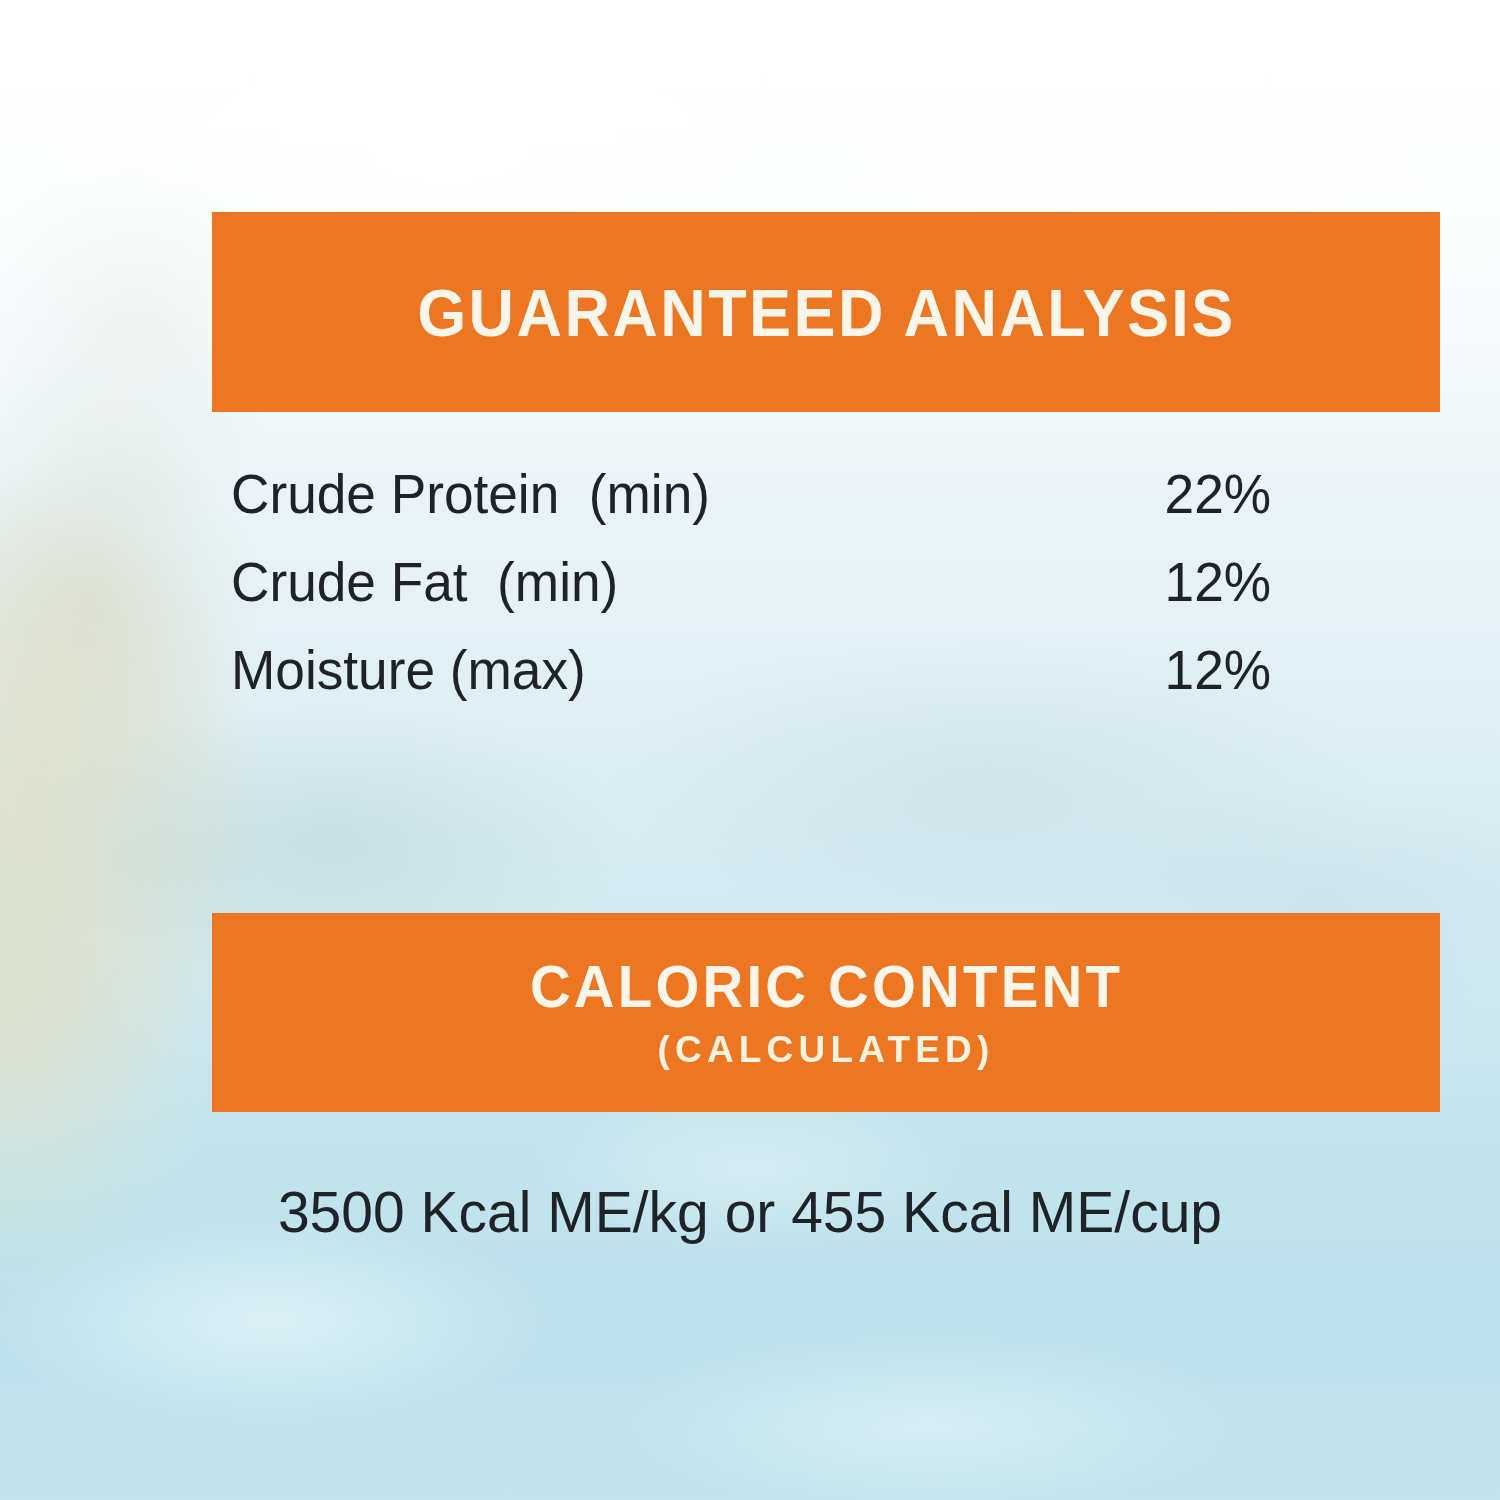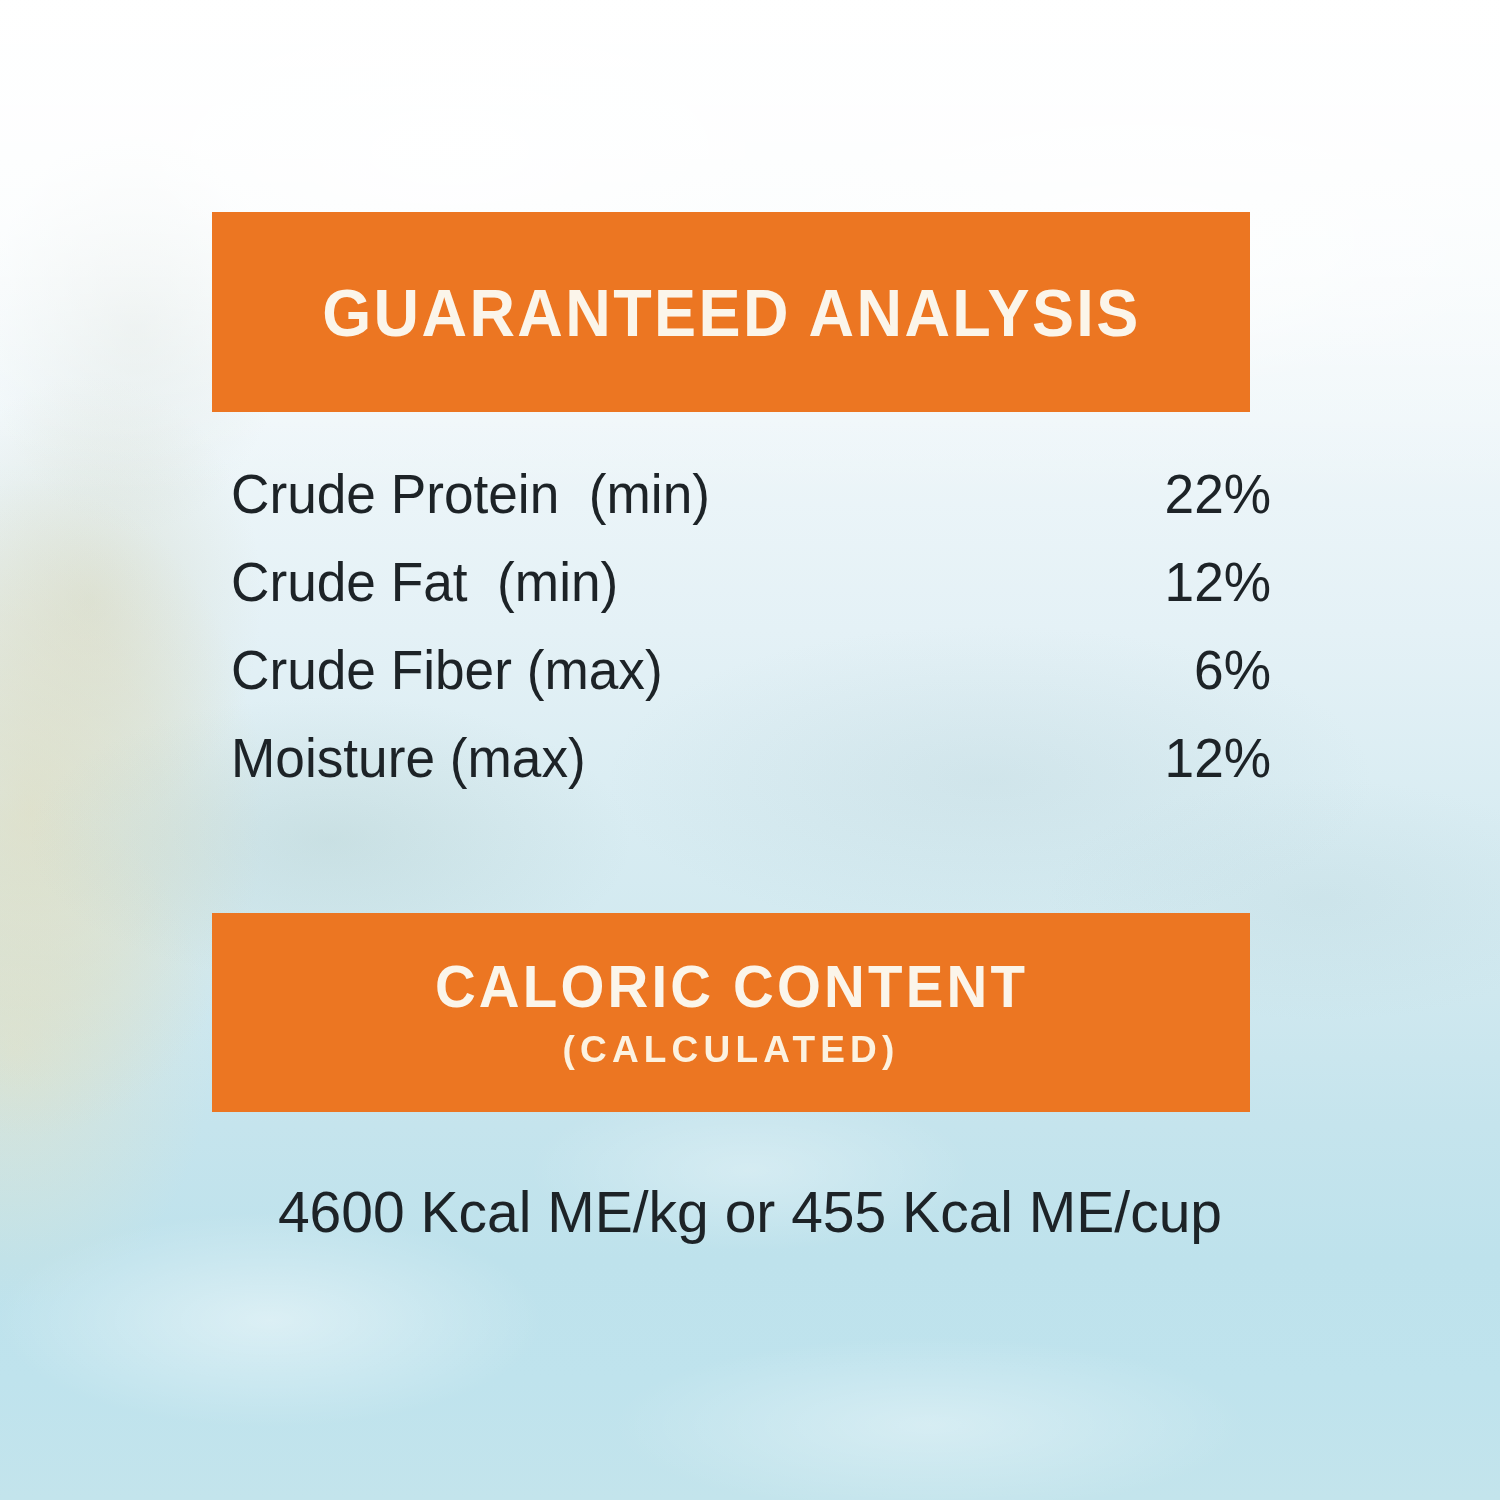--- a/index.html
+++ b/index.html
@@ -107,21 +107,21 @@
 
   
   #content {
     position: absolute;
     inset: 0;
   }
 
   .banner {
     position: absolute;
     left: 212px;
-    width: 1038px;
+    width: 1228px;
     background: #EC7622;
     display: flex;
     flex-direction: column;
     align-items: center;
     justify-content: center;
     box-sizing: border-box;
   }
 
   #banner-guaranteed {
     top: 212px;
@@ -227,33 +227,29 @@
       <div class="analysis-row">
         <span class="analysis-label">Crude Protein  (min)</span>
         <span class="analysis-value">22%</span>
       </div>
 
       <div class="analysis-row">
         <span class="analysis-label">Crude Fat  (min)</span>
         <span class="analysis-value">12%</span>
       </div>
 
-      <div class="analysis-row">
-        <span class="analysis-label">Crude Fiber (max)</span>
-        <span class="analysis-value">6%</span>
-      </div>
 
       <div class="analysis-row">
         <span class="analysis-label">Moisture (max)</span>
         <span class="analysis-value">12%</span>
       </div>
 
     </div>
 
     <div class="banner" id="banner-caloric">
       <div class="banner-title">CALORIC CONTENT</div>
       <div class="banner-subtitle">(CALCULATED)</div>
     </div>
 
-    <div id="caloric-value">4600 Kcal ME/kg or 455 Kcal ME/cup</div>
+    <div id="caloric-value">3500 Kcal ME/kg or 455 Kcal ME/cup</div>
 
   </div>
 </div>
 
 </body></html>

